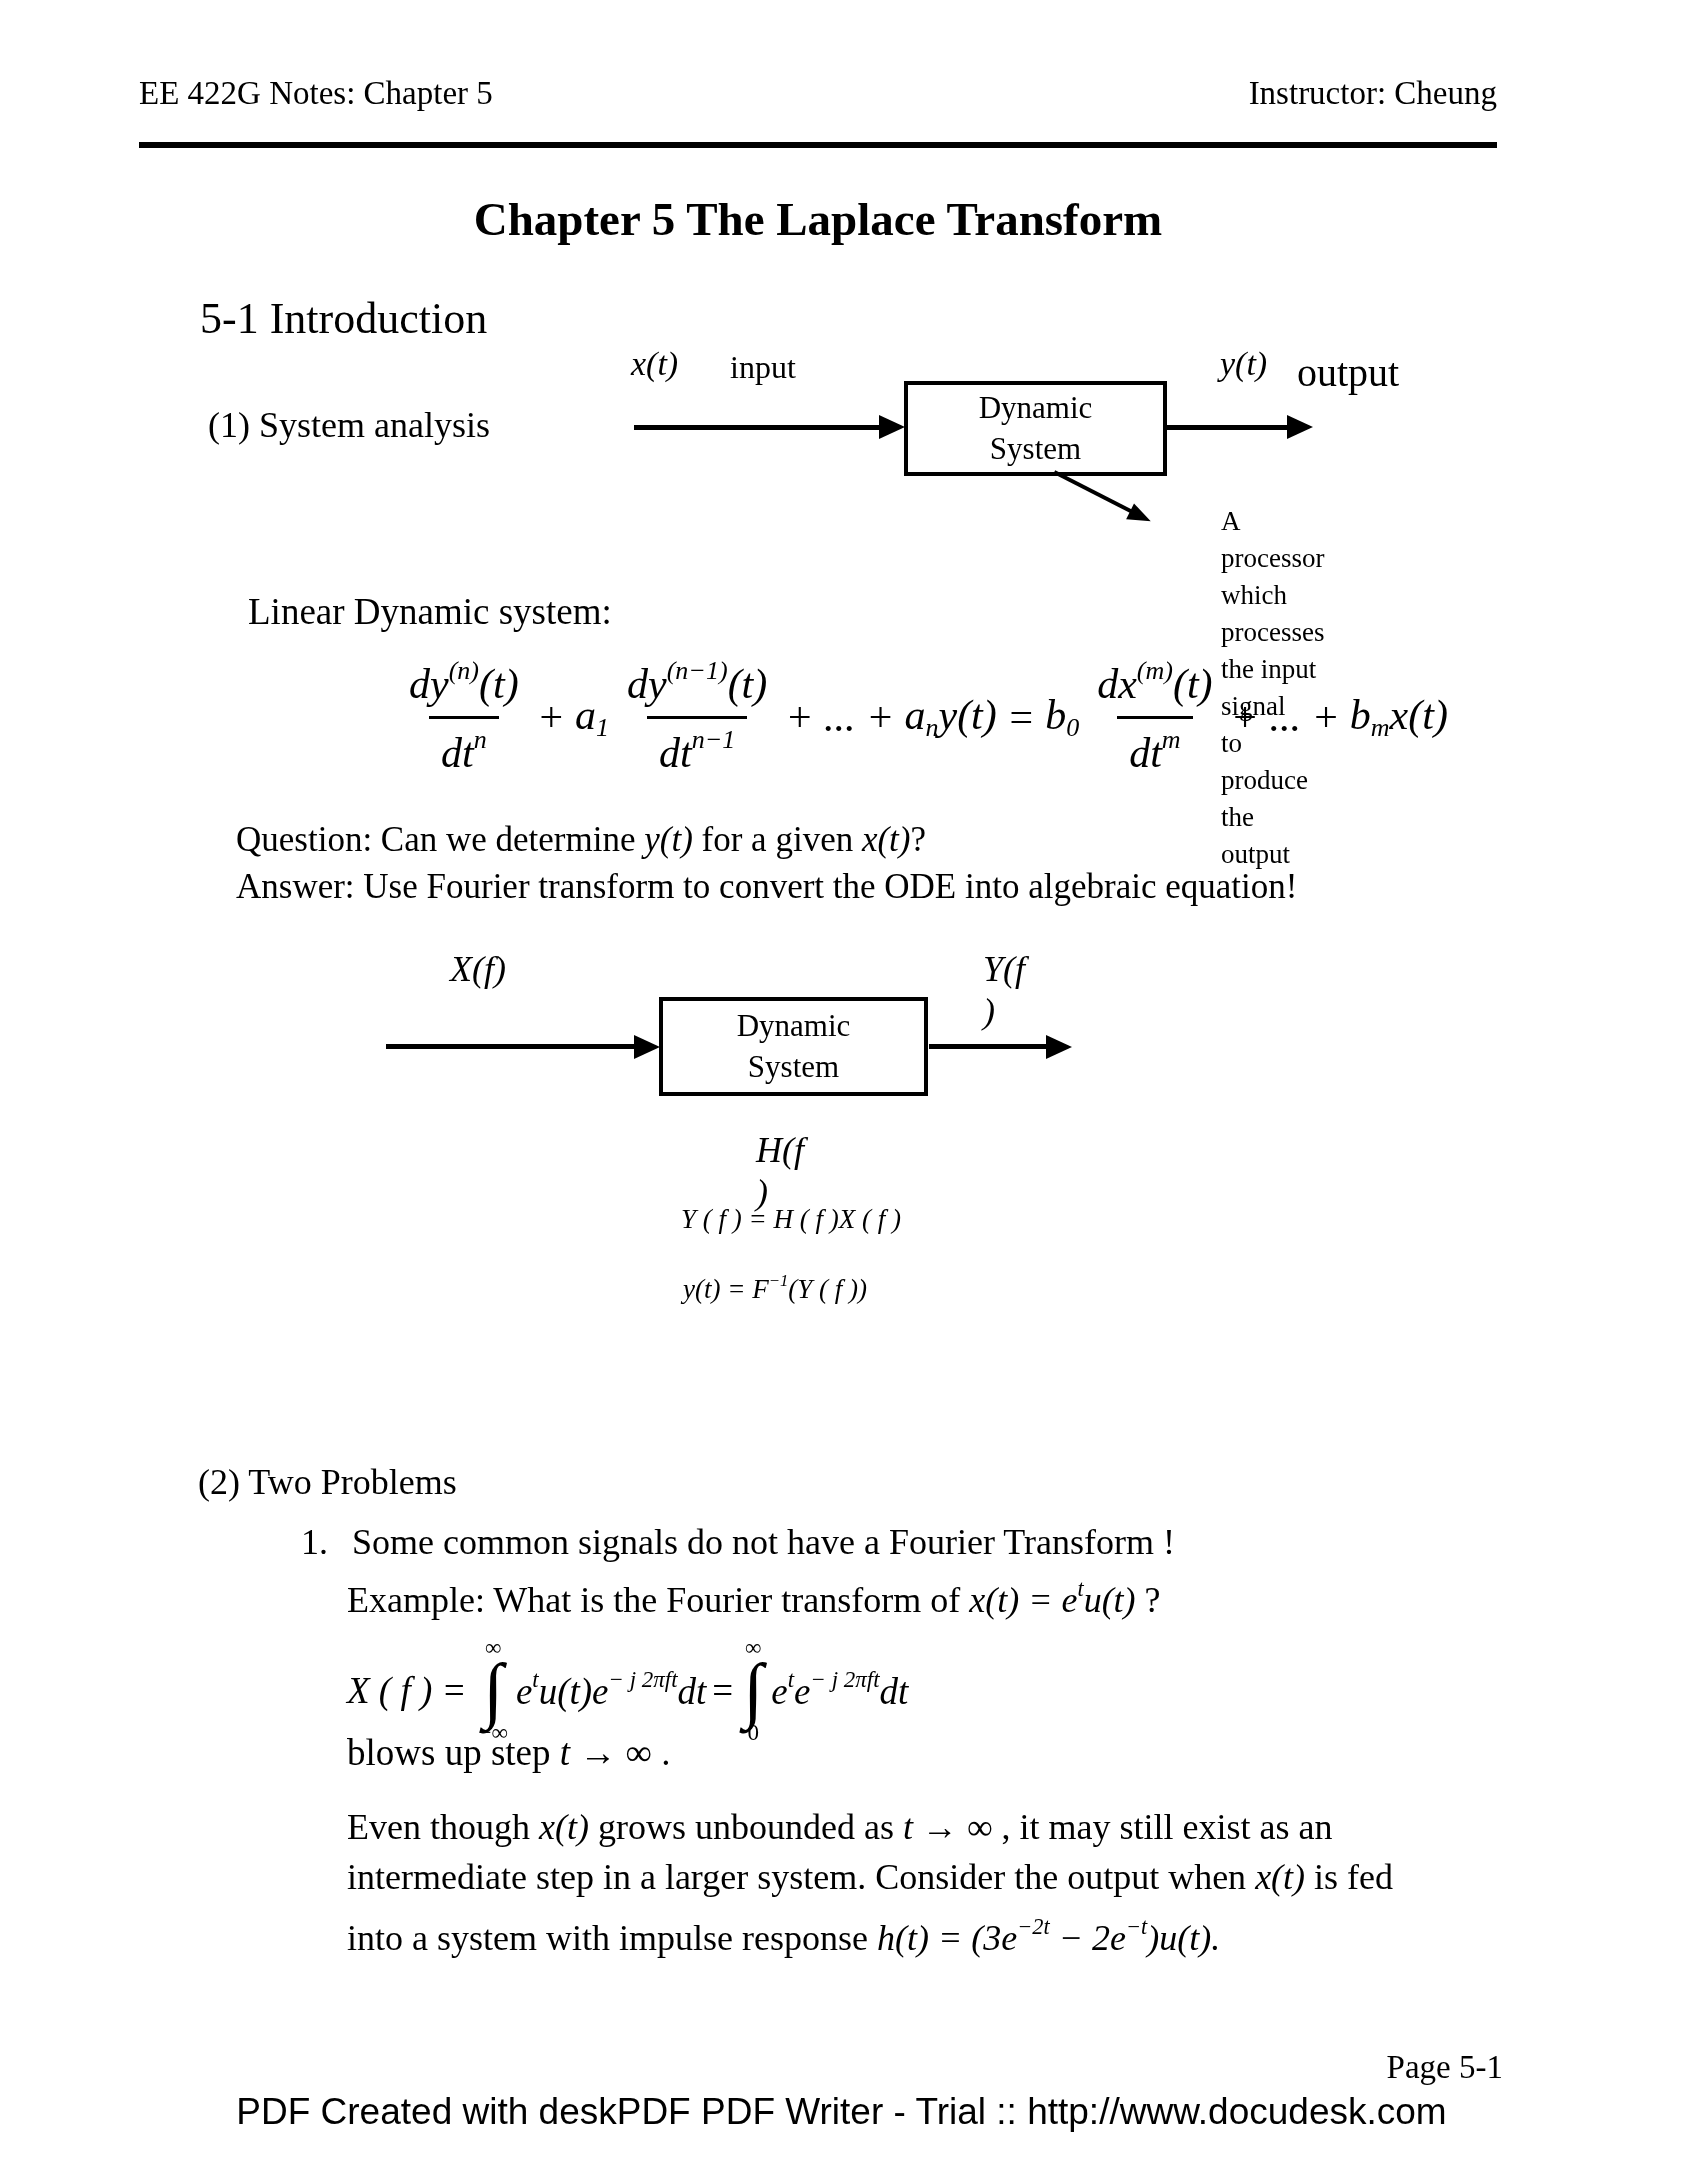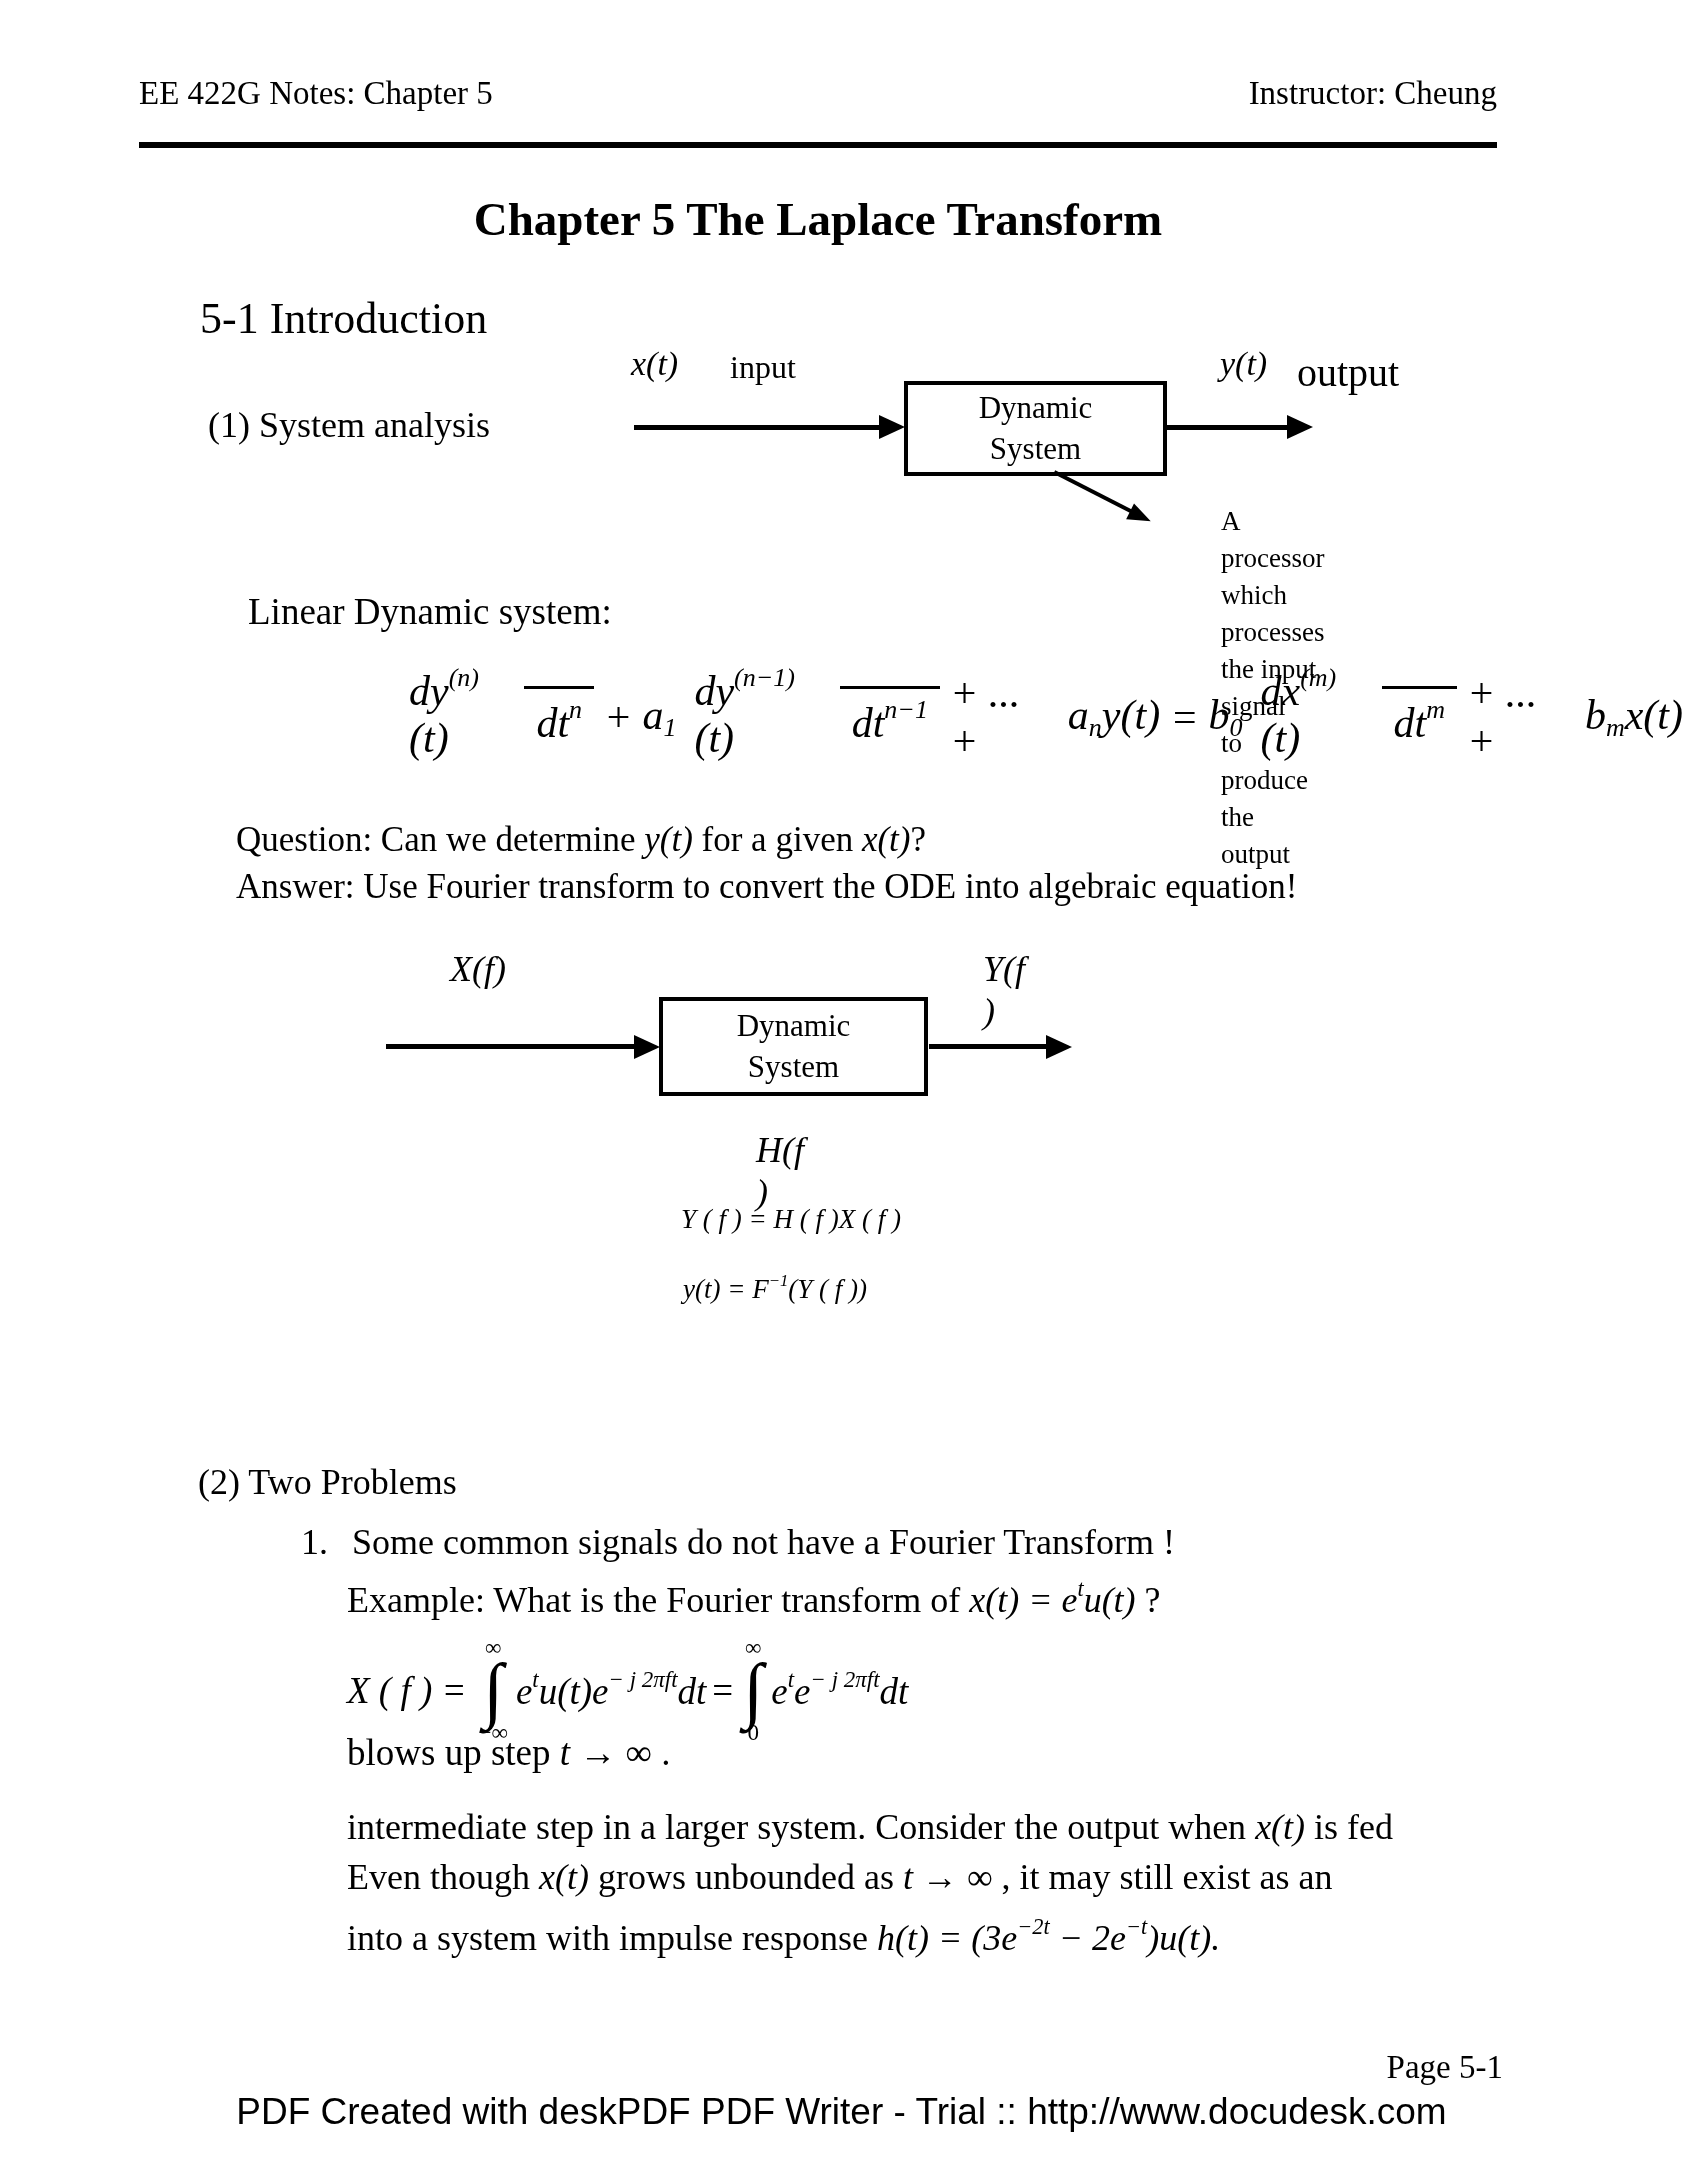--- a/index.html
+++ b/index.html
@@ -23,21 +23,21 @@
   
   .hline{position:absolute;background:#000;height:5px;}
   .ahead{position:absolute;width:0;height:0;border-left:26px solid #000;
          border-top:12px solid transparent;border-bottom:12px solid transparent;}
   .sysbox{position:absolute;border:4px solid #000;display:flex;flex-direction:column;
           align-items:center;justify-content:center;font-size:31px;line-height:1.3;background:#fff;}
   .note{font-size:27px;line-height:37px;white-space:pre-line;}
 
   
   .ode{display:flex;align-items:center;font-size:42px;font-style:italic;gap:10px;}
-  .frac{display:inline-flex;flex-direction:row;align-items:center;}
+  .frac{display:inline-flex;flex-direction:column;align-items:center;}
   .fnum{padding:0 8px 8px;}
   .fden{border-top:3px solid #000;padding:6px 12px 0;}
 
   .eqline{font-size:27px;}
 
   
   .introw{display:flex;align-items:center;font-size:37px;}
   .integral{display:inline-flex;flex-direction:column;align-items:center;line-height:1;margin:0 4px;}
   .ilim{font-size:23px;line-height:1;}
   .isign{font-size:73px;line-height:0.85;font-style:normal;}
@@ -167,24 +167,24 @@
       <span>e</span><span class="sup">t</span><span>e</span><span class="sup">− j 2πft</span><span>dt</span>
     </span>
   </div>
 
   <div class="abs body37" style="left:347px;top:1731px;">
     <span>blows up step </span><span class="mi">t</span><span> → ∞ .</span>
   </div>
 
   <div class="abs para" style="left:347px;top:1802px;width:1168px;">
     <div>
-      <span>intermediate step in a larger system. Consider the output when </span><span class="mi">x(t)</span><span> is fed</span>
+      <span>Even though </span><span class="mi">x(t)</span><span> grows unbounded as </span><span class="mi">t</span><span> → ∞ , it may still exist as an</span>
     </div>
     <div>
-      <span>Even though </span><span class="mi">x(t)</span><span> grows unbounded as </span><span class="mi">t</span><span> → ∞ , it may still exist as an</span>
+      <span>intermediate step in a larger system. Consider the output when </span><span class="mi">x(t)</span><span> is fed</span>
     </div>
     <div>
       <span>into a system with impulse response </span><span class="mi">h(t) = (3e</span><span class="sup mi">−2t</span><span class="mi"> − 2e</span><span class="sup mi">−t</span><span class="mi">)u(t).</span>
     </div>
   </div>
 
   <div class="abs hdr" style="right:180px;top:2049px;">Page 5-1</div>
   <div class="abs wm" style="left:0;top:2091px;width:1683px;">PDF Created with deskPDF PDF Writer - Trial :: http://www.docudesk.com</div>
 
 </div>

